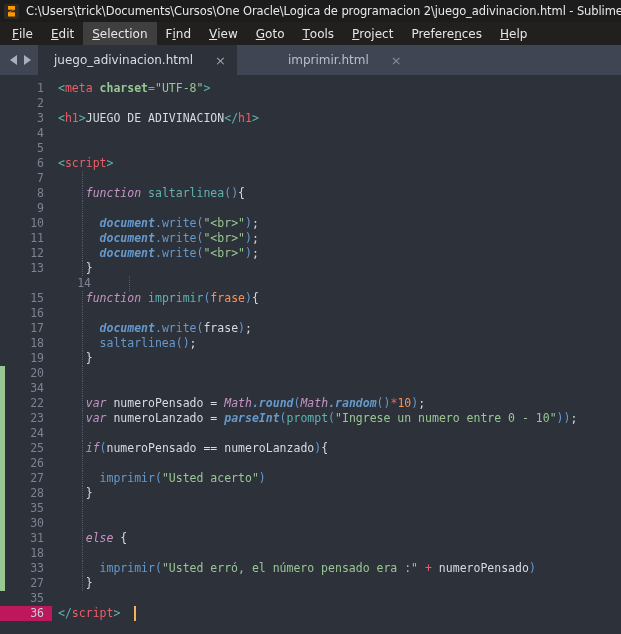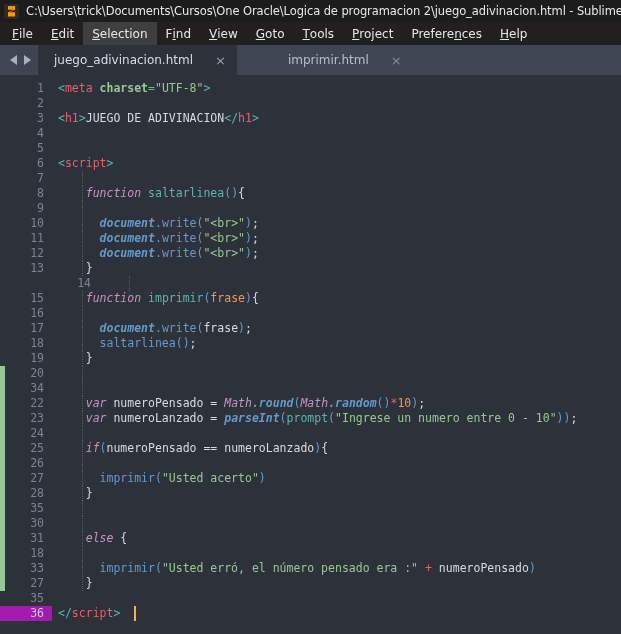--- a/index.html
+++ b/index.html
@@ -163,21 +163,21 @@
     position: absolute;
     left: 0;
     width: 44px;
     text-align: right;
     color: #7b8394;
     font-family: "DejaVu Sans Mono", monospace;
     font-size: 11.5px;
   }
   .line.current .ln {
     color: #c8cfdb;
-    background: #a21caf;
+    background: #be185d;
     width: 52px;
     left: 0;
     padding-right: 8px;
     box-sizing: border-box;
   }
   .code {
     position: absolute;
     left: 58px;
     color: #d5dae3;
   }

